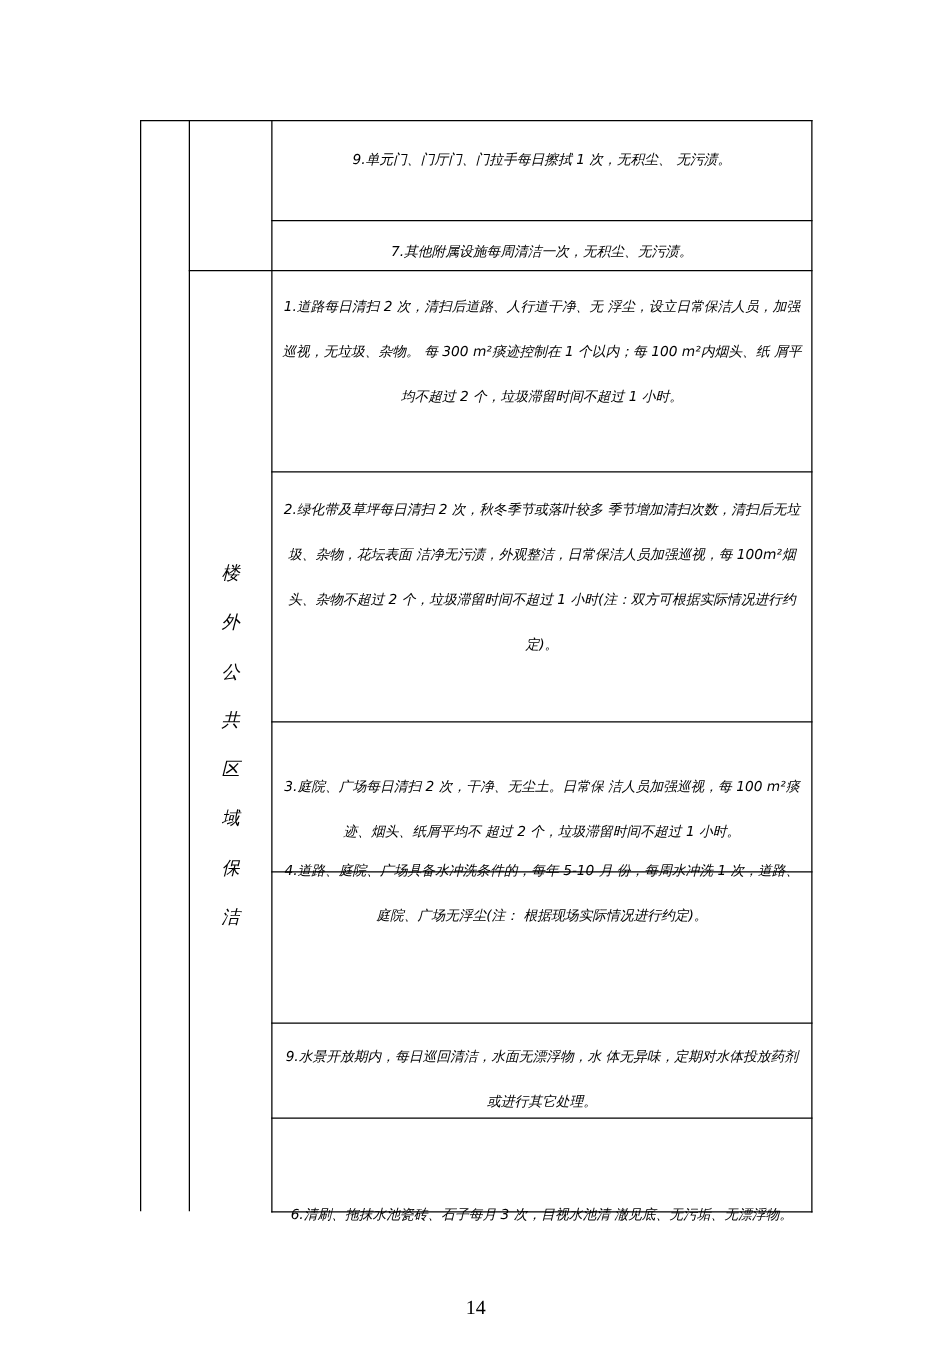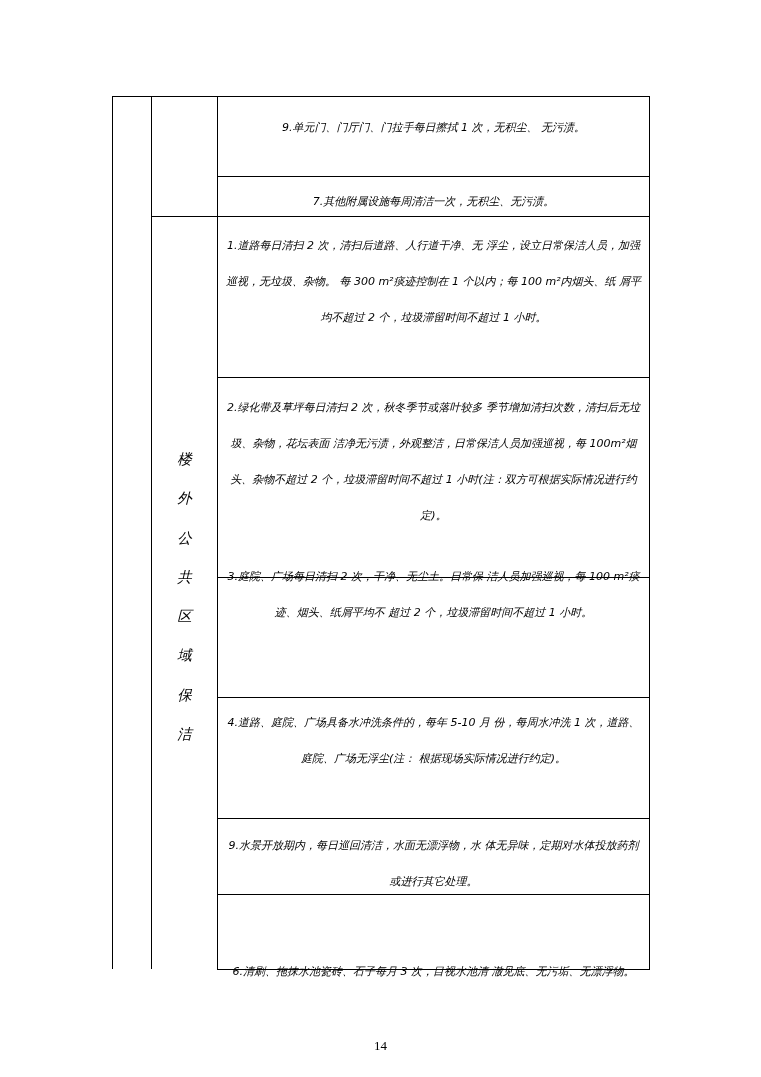--- a/index.html
+++ b/index.html
@@ -9,21 +9,21 @@
   .hline { position:absolute; height:1px; background:#000; }
   .cell { position:absolute; left:218px; width:431px; display:flex; align-items:flex-start;
           justify-content:center; text-align:center; box-sizing:border-box;
           padding:0 6px; font-size:11px; line-height:36px; font-style:italic; }
   .cell span { display:block; }
   .category { position:absolute; left:152px; width:65px; top:440px;
               display:flex; flex-direction:column; align-items:center;
               font-size:14.5px; font-style:italic; }
   .category span { height:39.3px; line-height:39.3px; }
   .page-number { position:absolute; top:1038px; left:0; width:761px; text-align:center;
-                 font-family:"Liberation Serif","DejaVu Serif",serif; font-size:13px; }
+                 font-family:"Liberation Serif","DejaVu Serif",serif; font-size:16px; }
 </style>
 </head>
 <body>
 
 <div class="vline" style="left:112px; top:96px; height:873px;"></div>
 <div class="vline" style="left:151px; top:96px; height:873px;"></div>
 <div class="vline" style="left:217px; top:96px; height:874px;"></div>
 <div class="vline" style="left:649px; top:96px; height:874px;"></div>
 
 <div class="hline" style="left:112px; top:96px; width:538px;"></div>
@@ -53,24 +53,24 @@
   <span>保</span>
   <span>洁</span>
 </div>
 
 <div class="cell" style="top:228px; height:149px;">
   <span>1.道路每日清扫 2 次，清扫后道路、人行道干净、无 浮尘，设立日常保洁人员，加强巡视，无垃圾、杂物。 每 300 m²痰迹控制在 1 个以内；每 100 m²内烟头、纸 屑平均不超过 2 个，垃圾滞留时间不超过 1 小时。</span>
 </div>
 <div class="cell" style="top:390px; height:187px;">
   <span>2.绿化带及草坪每日清扫 2 次，秋冬季节或落叶较多 季节增加清扫次数，清扫后无垃圾、杂物，花坛表面 洁净无污渍，外观整洁，日常保洁人员加强巡视，每 100m²烟头、杂物不超过 2 个，垃圾滞留时间不超过 1 小时(注：双方可根据实际情况进行约定)。</span>
 </div>
-<div class="cell" style="top:559px; height:107px;">
+<div class="cell" style="top:612px; height:107px;">
   <span>3.庭院、广场每日清扫 2 次，干净、无尘土。日常保 洁人员加强巡视，每 100 m²痰迹、烟头、纸屑平均不 超过 2 个，垃圾滞留时间不超过 1 小时。</span>
 </div>
-<div class="cell" style="top:705px; height:113px;">
+<div class="cell" style="top:679px; height:113px;">
   <span>4.道路、庭院、广场具备水冲洗条件的，每年 5-10 月 份，每周水冲洗 1 次，道路、庭院、广场无浮尘(注： 根据现场实际情况进行约定)。</span>
 </div>
 <div class="cell" style="top:828px; height:66px;">
   <span>9.水景开放期内，每日巡回清洁，水面无漂浮物，水 体无异味，定期对水体投放药剂或进行其它处理。</span>
 </div>
 <div class="cell" style="top:954px; height:65px;">
   <span>6.清刷、拖抹水池瓷砖、石子每月 3 次，目视水池清 澈见底、无污垢、无漂浮物。</span>
 </div>
 
 <div class="page-number">14</div>

